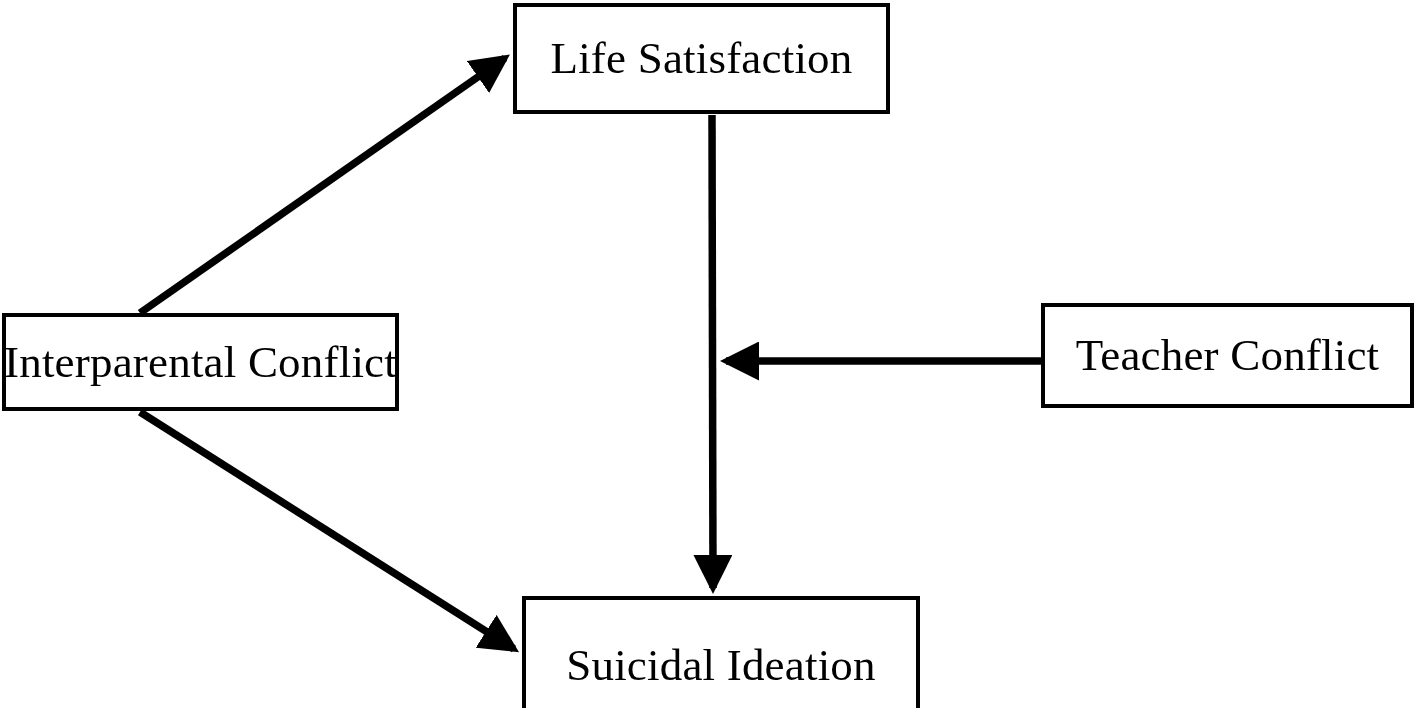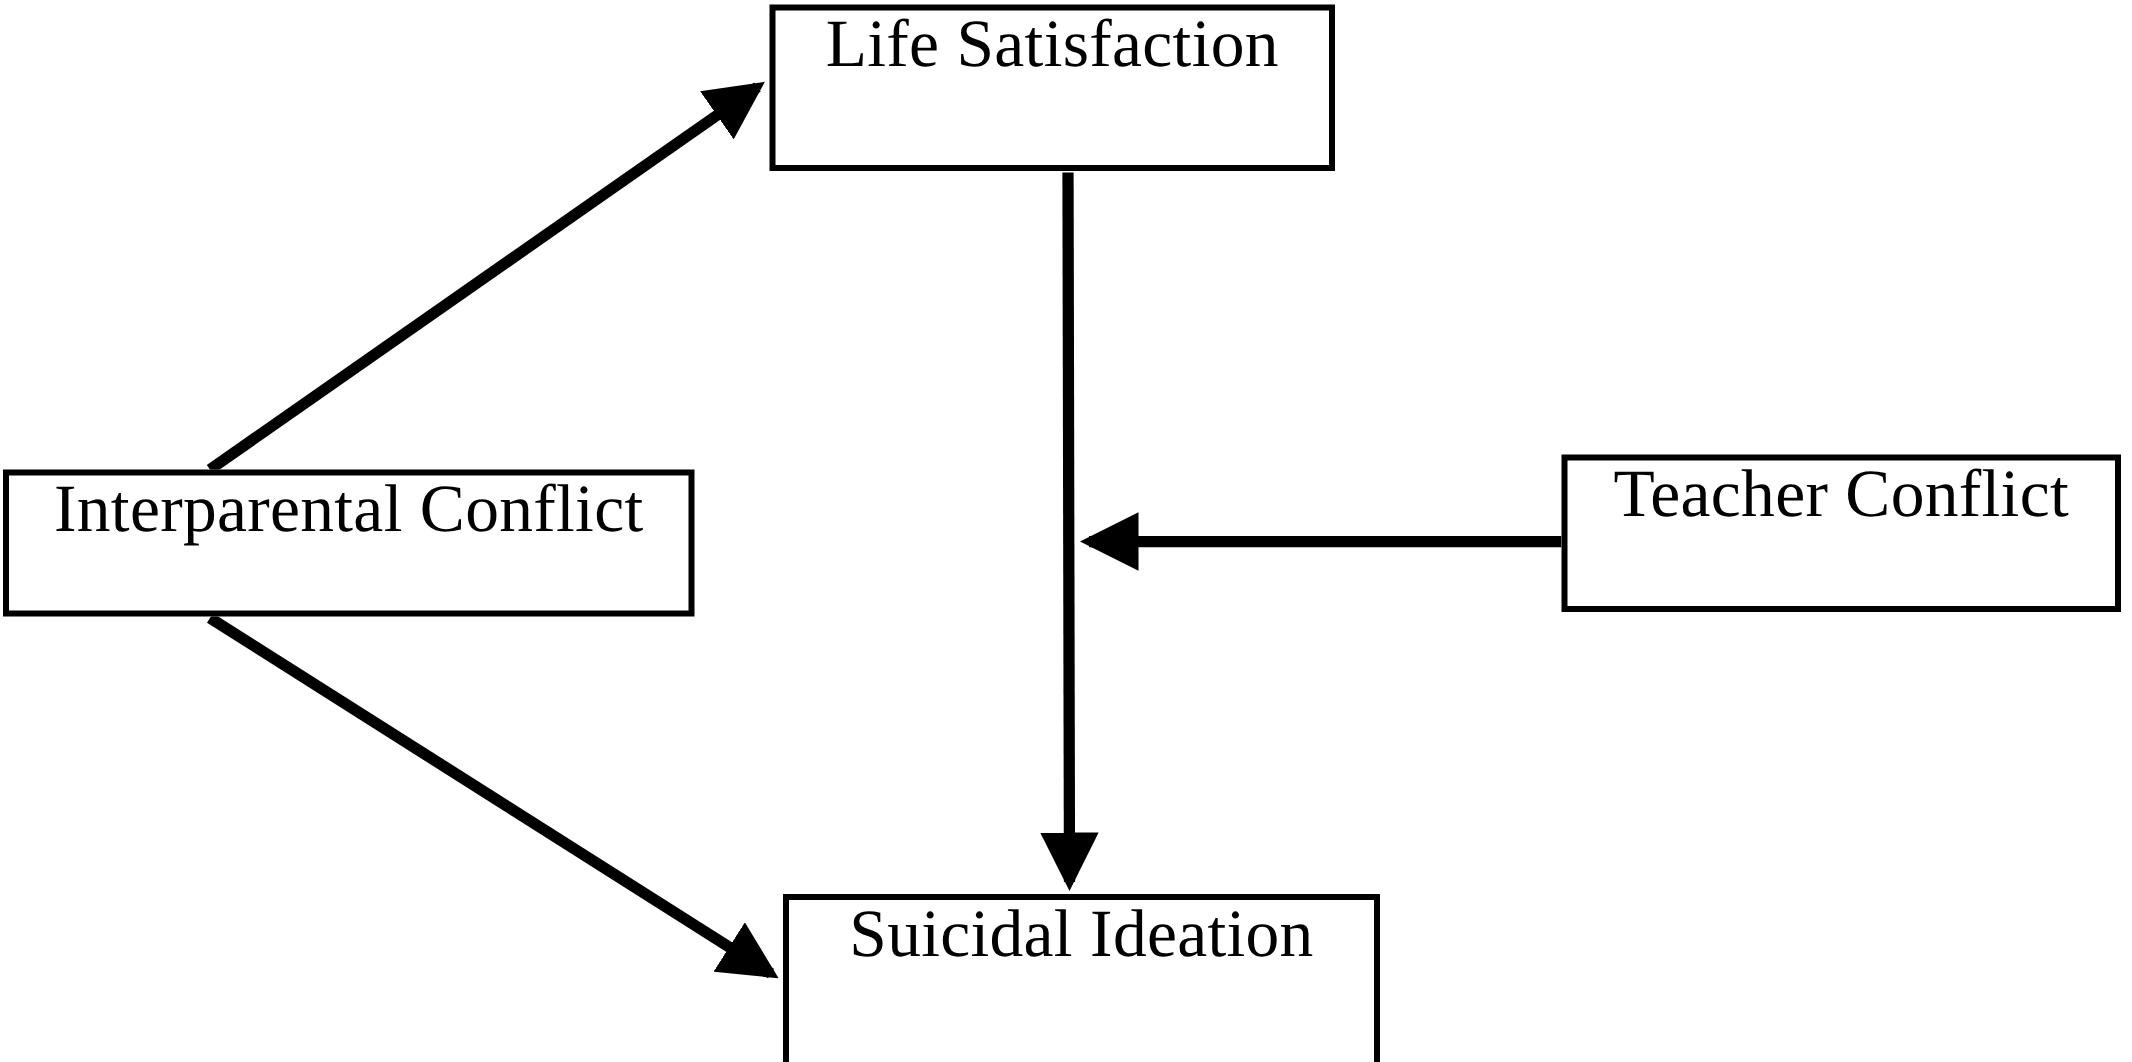--- a/index.html
+++ b/index.html
@@ -24,38 +24,38 @@
     top: 0;
     width: 1421px;
     height: 708px;
   }
   .node {
     position: absolute;
     box-sizing: border-box;
     background: #ffffff;
     border: 4px solid #000000;
     display: flex;
-    align-items: flex-start;
+    align-items: center;
     justify-content: center;
     z-index: 2;
   }
   .node-label {
     font-family: "Liberation Serif", "DejaVu Serif", serif;
     font-size: 45px;
     line-height: 1;
     color: #000000;
     white-space: nowrap;
     letter-spacing: 0.2px;
   }
   
   #node-life-satisfaction {
     left: 513px;  top: 3px;    width: 377px;  height: 111px;
   }
   #node-interparental-conflict {
-    left: 2px;    top: 313px;  width: 461px;  height: 98px;
+    left: 2px;    top: 313px;  width: 397px;  height: 98px;
   }
   #node-teacher-support {
     left: 1041px; top: 303px;  width: 373px;  height: 105px;
   }
   #node-suicidal-ideation {
     left: 522px;  top: 596px;  width: 398px;  height: 138px;
   }
 </style>
 </head>
 <body>

